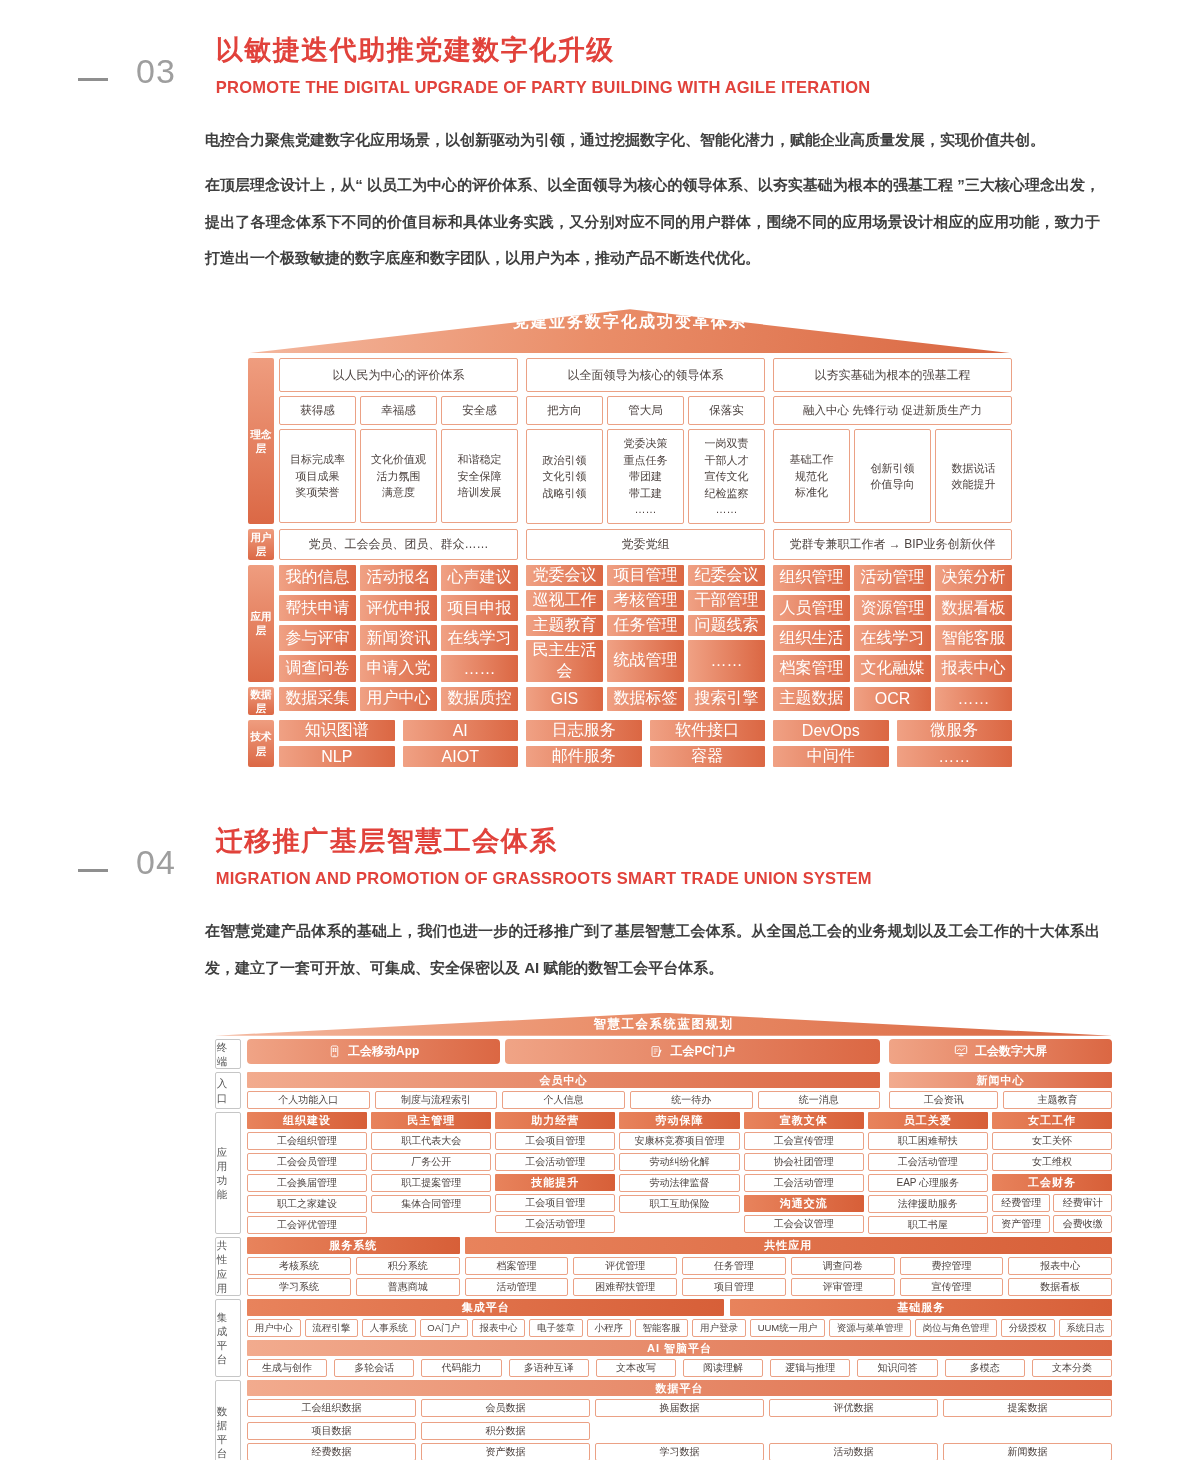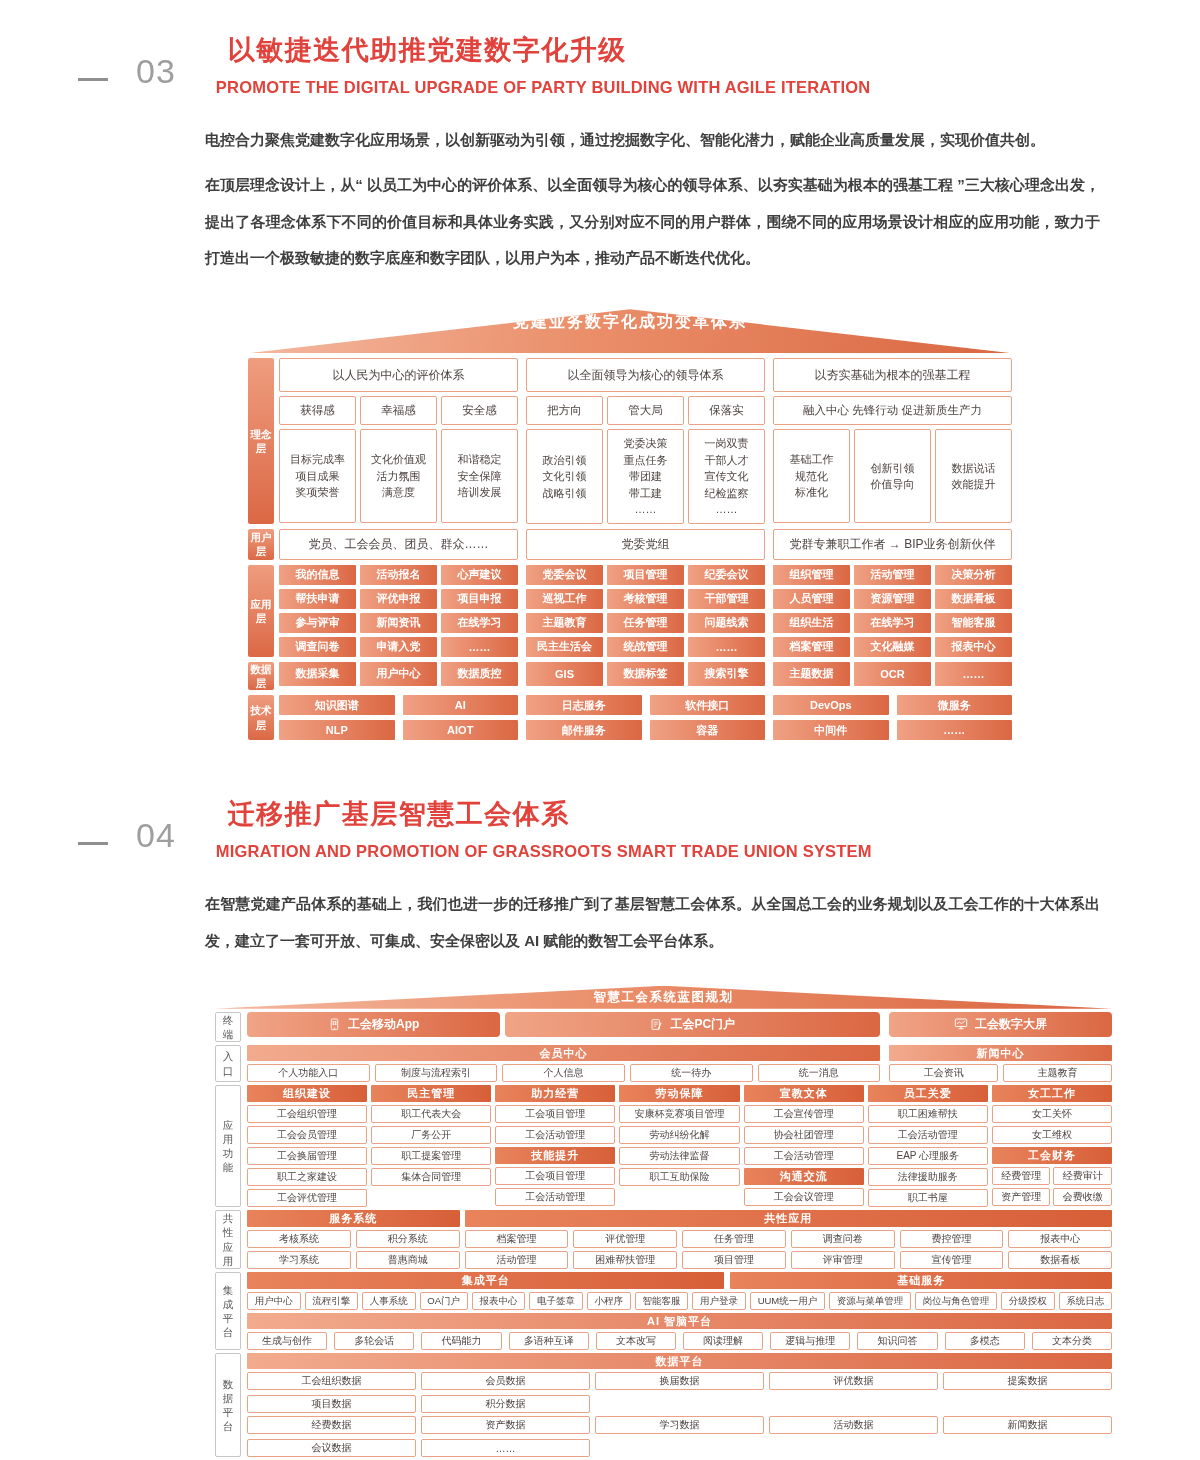--- a/index.html
+++ b/index.html
@@ -12,21 +12,21 @@
   *{box-sizing:border-box;}
   html,body{margin:0;padding:0;}
   body{width:1200px;background:#ffffff;font-family:"Liberation Sans","DejaVu Sans",sans-serif;}
   .page{width:1200px;min-height:1460px;background:#fff;padding-top:34px;}
 
   
   .sec-head{display:flex;align-items:center;padding-left:78px;}
   .dash{width:30px;height:3px;background:#8f8f8f;margin-top:26px;flex:0 0 auto;}
   .num{font-size:34px;color:var(--numgray);margin-left:28px;line-height:1;padding-top:10px;font-weight:400;letter-spacing:1px;}
   .titles{margin-left:40px;}
-  .cn-title{font-size:27px;color:var(--accent);font-weight:bold;margin:0 0 12px 12px;letter-spacing:1.5px;line-height:1.2;}
+  .cn-title{font-size:27px;color:var(--accent);font-weight:bold;margin:0 0 12px 0;letter-spacing:1.5px;line-height:1.2;}
   .en-title{font-size:16.5px;color:var(--accent);font-weight:600;margin:0;letter-spacing:0.2px;line-height:1.2;}
 
   .para{margin:0 100px 0 205px;font-size:15px;color:var(--body);line-height:2.45;text-align:justify;font-weight:bold;}
   .para.first{margin-top:24px;}
   .para + .para{margin-top:8px;}
 
   
   .d1{width:764px;margin:32px 0 0 248px;}
   .roof{position:relative;background:linear-gradient(100deg,var(--roof-light) 0%,#EA8E69 45%,var(--roof-dark) 100%);
         clip-path:polygon(0 100%,50% 0,100% 100%);display:flex;align-items:flex-end;justify-content:center;}
@@ -42,32 +42,32 @@
   .gcol{display:flex;flex-direction:column;gap:4px;}
   .g3{display:grid;grid-template-columns:repeat(3,1fr);gap:4px;}
   .g1{display:grid;grid-template-columns:1fr;gap:4px;}
   .g6{display:grid;grid-template-columns:repeat(6,1fr);gap:8px;row-gap:5px;}
   .wbox{background:#fff;border:1px solid var(--box-border);border-radius:2px;display:flex;
         align-items:center;justify-content:center;text-align:center;color:var(--boxtext);}
   .ghead{min-height:34px;font-size:12px;}
   .vbox{min-height:29px;font-size:11.5px;}
   .dbox{min-height:94px;font-size:11px;line-height:1.5;white-space:pre-line;padding:5px 2px;}
   .ubox{min-height:31px;font-size:12px;}
-  .tile{background:linear-gradient(90deg,var(--tile-light),var(--tile-dark));color:#fff;font-size:11px;
-        min-height:20px;display:flex;align-items:center;justify-content:center;text-align:center;border-radius:1px;font-weight:bold;}
+  .tile{background:linear-gradient(90deg,var(--tile-light),var(--tile-dark));color:#fff;font-size:16px;
+        min-height:20px;display:flex;align-items:center;justify-content:center;text-align:center;border-radius:1px;}
   .dtile{min-height:24px;}
   .ttile{min-height:20px;}
 
   
   .d2{width:897px;margin:26px 0 0 215px;}
   .roof2{height:23px;}
   .roof2 .roof-title{font-size:12.5px;letter-spacing:1.5px;padding-bottom:3px;}
   .band2{display:flex;gap:6px;margin-top:3px;}
   .lab2{flex:0 0 26px;background:#fff;border:1px solid #c6c6c6;border-radius:2px;
-        display:flex;align-items:center;justify-content:center;}
+        display:flex;align-items:center;justify-content:flex-start;}
   .lab2 span{display:block;width:12px;color:#555;font-size:10.5px;line-height:1.35;word-break:break-all;text-align:center;}
   .band2c{flex:1;display:flex;flex-direction:column;gap:3px;}
   .split{display:flex;gap:9px;}
   .split-l{flex:0 0 73.2%;display:flex;flex-direction:column;gap:3px;}
   .split-r{flex:1;display:flex;flex-direction:column;gap:3px;}
   .trow{display:flex;gap:5px;}
   .term{background:linear-gradient(90deg,#F0A486,#DB6743);color:#fff;font-weight:bold;font-size:12px;
         min-height:25px;display:flex;align-items:center;justify-content:center;gap:7px;border-radius:4px;}
   .term .ic{display:flex;align-items:center;}
   .bigbar{background:linear-gradient(90deg,#F2AB8E,#DB6743);color:#fff;font-weight:bold;font-size:11px;

